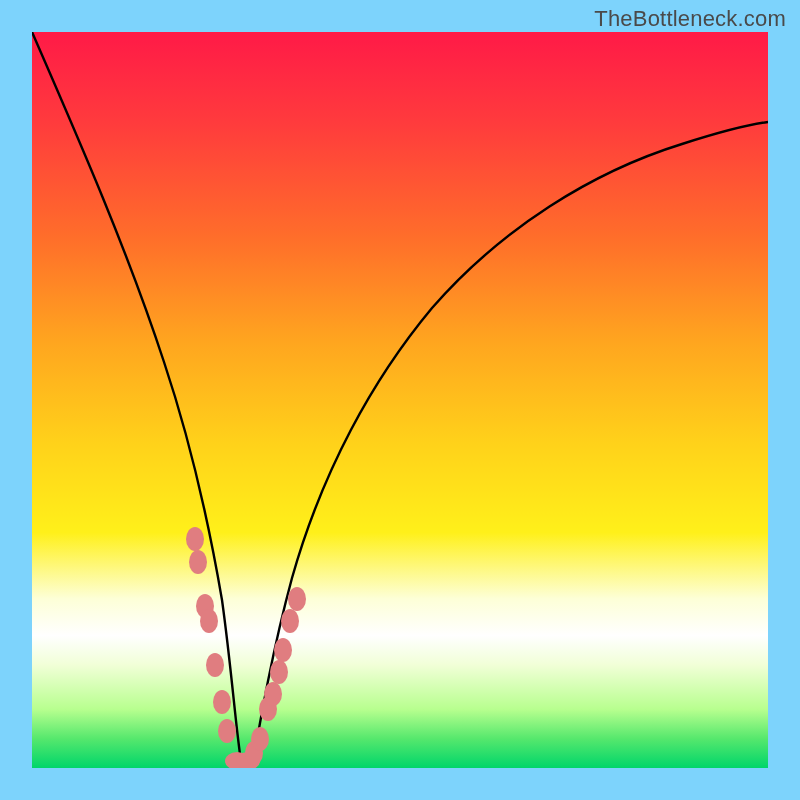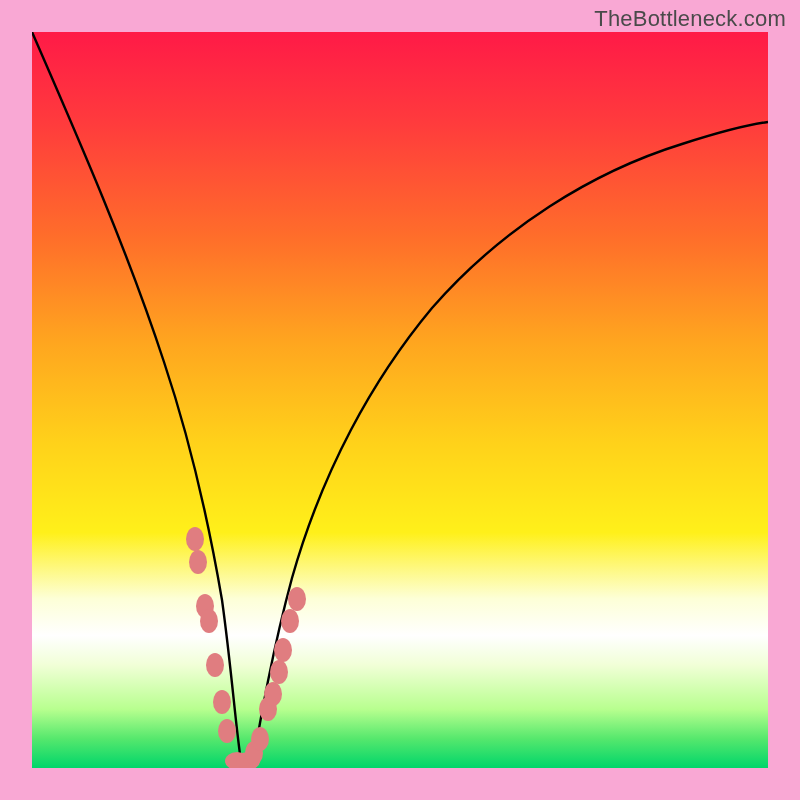--- a/index.html
+++ b/index.html
@@ -8,21 +8,21 @@
     width: 800px;
     height: 800px;
     overflow: hidden;
     background: #000;
     font-family: Arial, Helvetica, sans-serif;
   }
   .frame {
     position: relative;
     width: 800px;
     height: 800px;
-    background: #f9a8d4;
+    background: #7dd3fc;
   }
   .plot-area {
     position: absolute;
     left: 32px;
     top: 32px;
     width: 736px;
     height: 736px;
     background: linear-gradient(
       to bottom,
       #ff1a47 0%,

